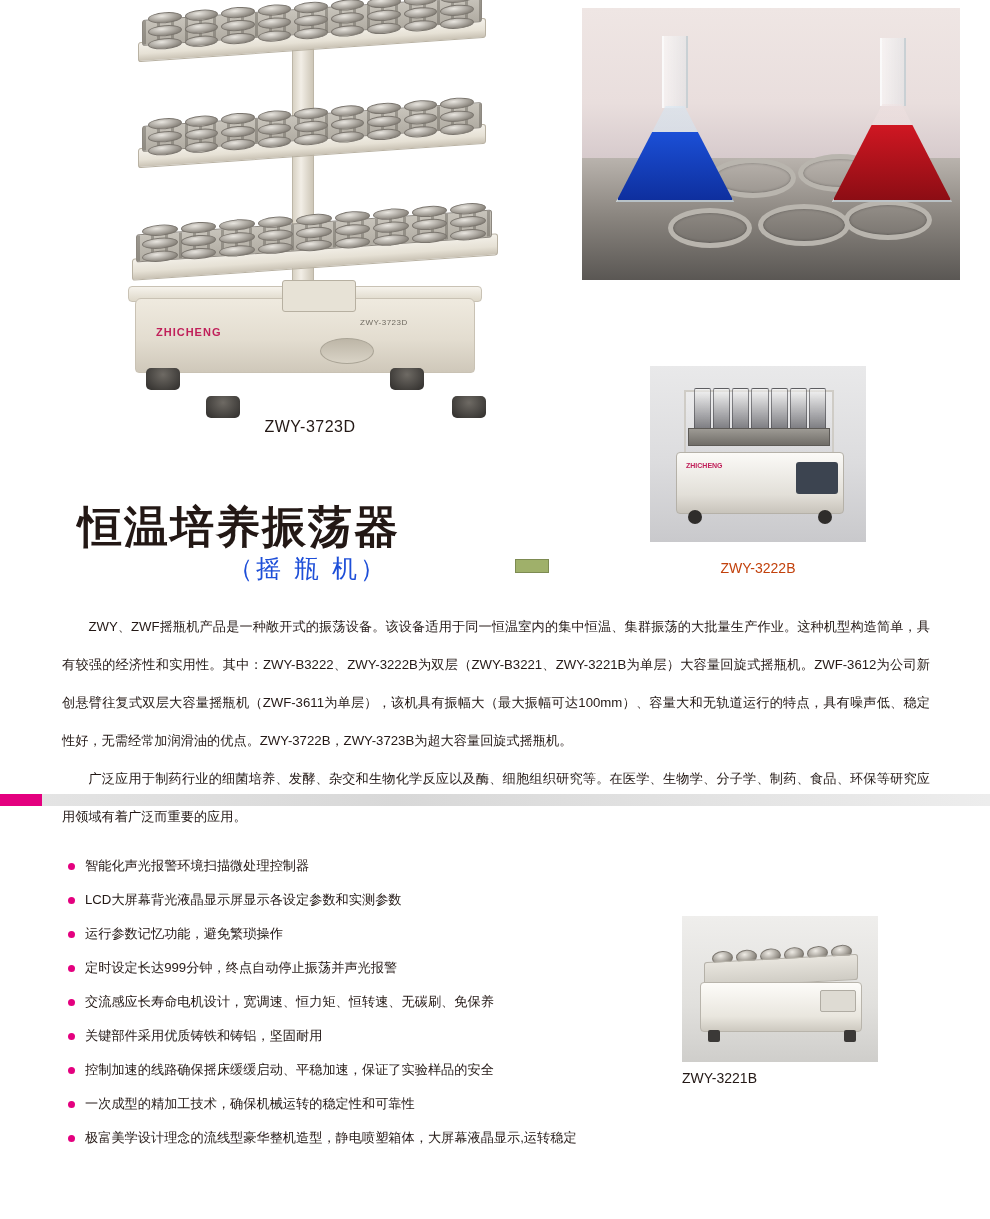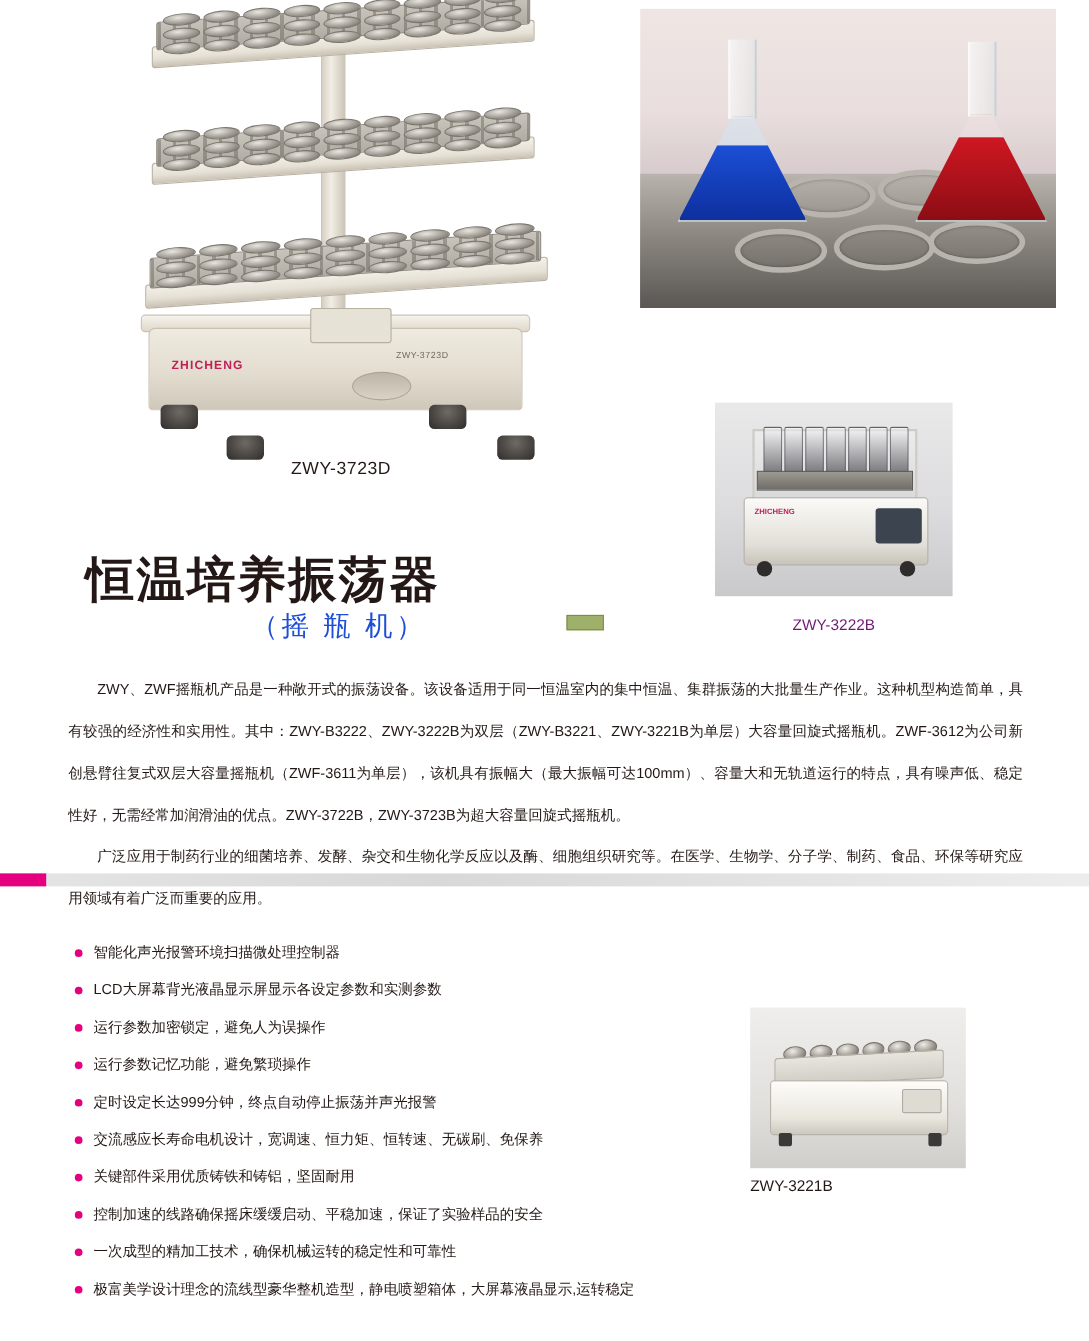--- a/index.html
+++ b/index.html
@@ -295,21 +295,21 @@
   }
   .p2-wheel.w1 { left: 38px; top: 144px; }
   .p2-wheel.w2 { left: 168px; top: 144px; }
   .cap-3222 {
     position: absolute;
     left: 650px;
     top: 560px;
     width: 216px;
     text-align: center;
     font-size: 14px;
-    color: #701a75;
+    color: #c2410c;
   }
 
   
   .title-main {
     position: absolute;
     left: 78px;
     top: 498px;
     font-size: 44px;
     font-weight: bold;
     letter-spacing: 2px;
@@ -635,24 +635,20 @@
   <div class="feature">
     <span class="dot"></span>
     <span class="feature-text">智能化声光报警环境扫描微处理控制器</span>
   </div>
   <div class="feature">
     <span class="dot"></span>
     <span class="feature-text">LCD大屏幕背光液晶显示屏显示各设定参数和实测参数</span>
   </div>
   <div class="feature">
     <span class="dot"></span>
-    <span class="feature-text">运行参数加密锁定，避免人为误操作</span>
-  </div>
-  <div class="feature">
-    <span class="dot"></span>
     <span class="feature-text">运行参数记忆功能，避免繁琐操作</span>
   </div>
   <div class="feature">
     <span class="dot"></span>
     <span class="feature-text">定时设定长达999分钟，终点自动停止振荡并声光报警</span>
   </div>
   <div class="feature">
     <span class="dot"></span>
     <span class="feature-text">交流感应长寿命电机设计，宽调速、恒力矩、恒转速、无碳刷、免保养</span>
   </div>

